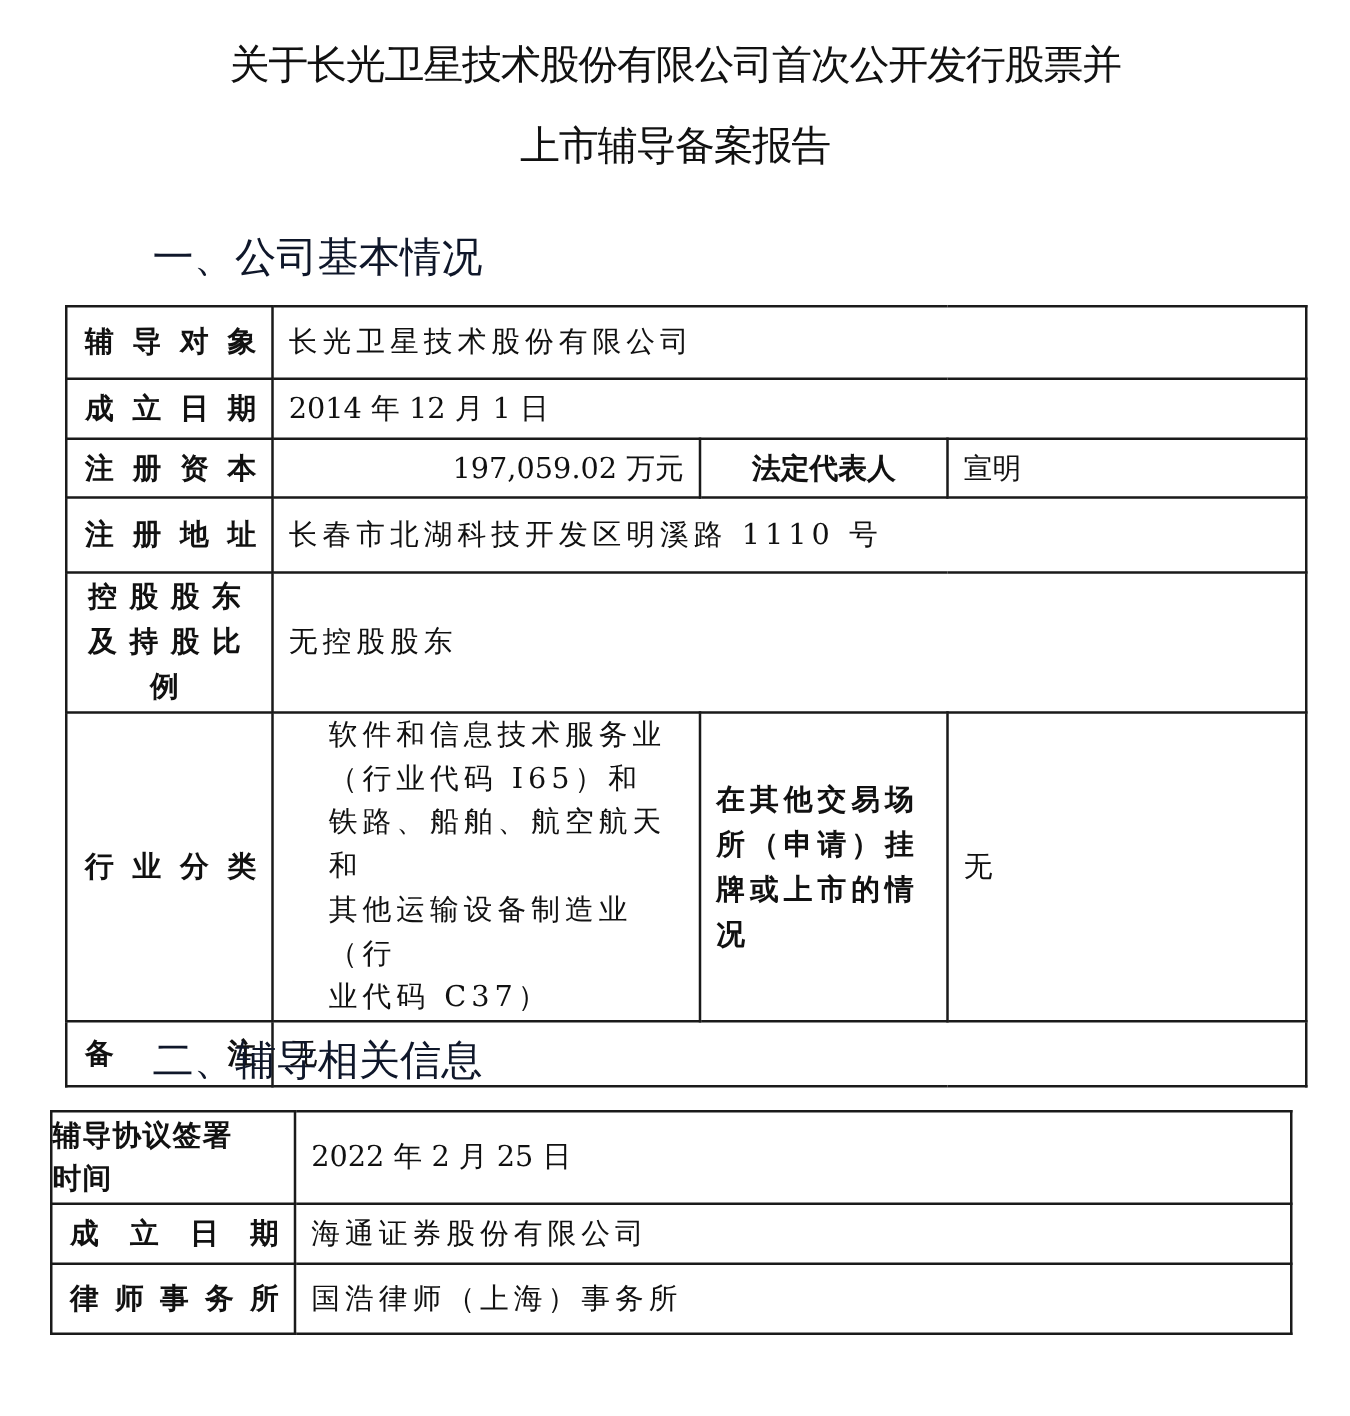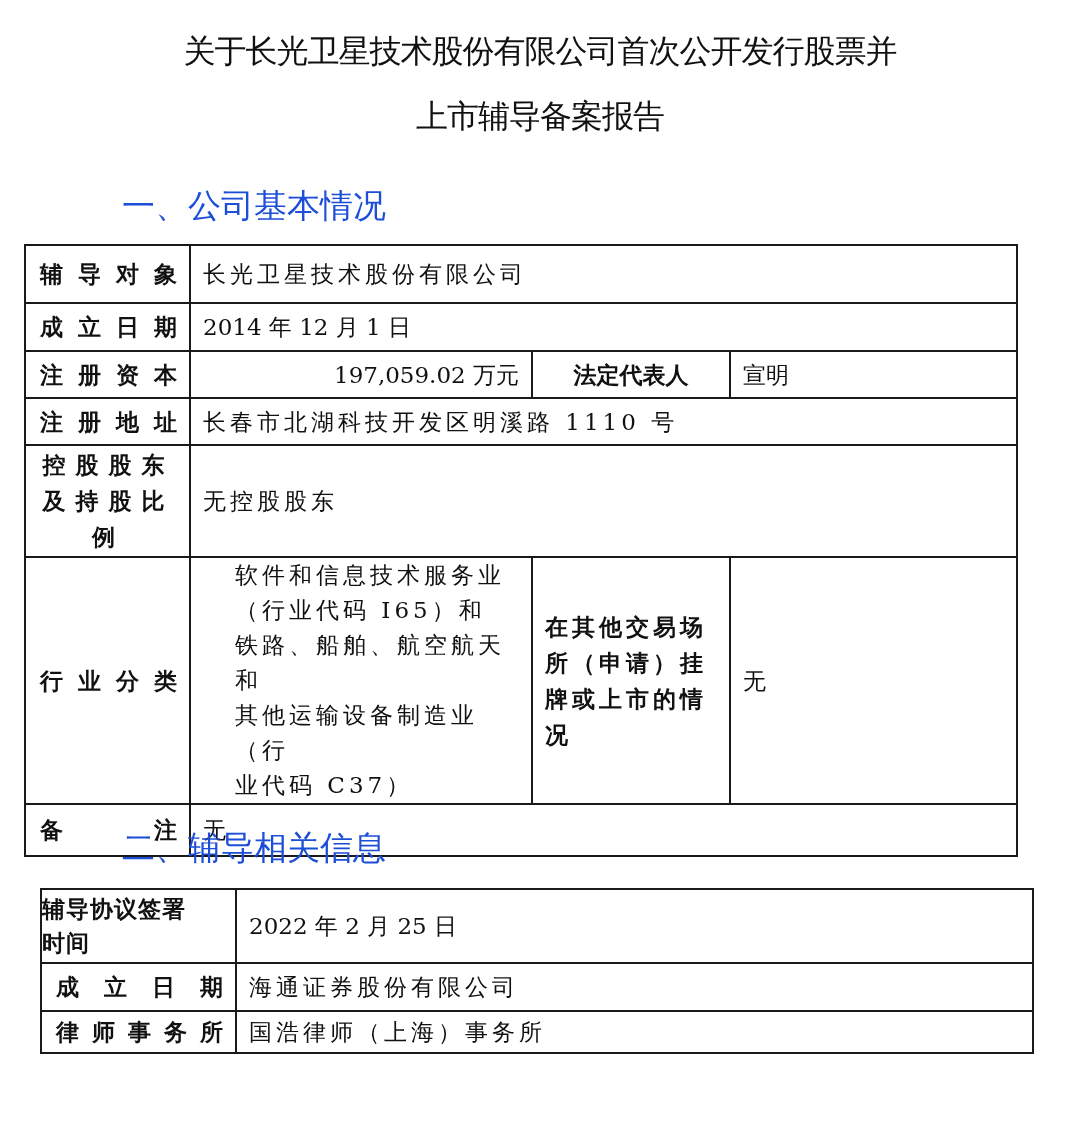--- a/index.html
+++ b/index.html
@@ -3,28 +3,28 @@
 <meta charset="utf-8">
 <style>
   html, body { margin:0; padding:0; background:#ffffff; }
   body { width:1080px; height:1133px; position:relative; overflow:hidden; color:#111;
          font-family:"DejaVu Serif","Liberation Serif",serif; }
   .title { position:absolute; left:0; width:1080px; text-align:center;
            font-family:"DejaVu Sans","Liberation Sans",sans-serif; font-size:32px; color:#111; letter-spacing:-1px; }
   .t1 { top:30px; }
   .t2 { top:95px; }
   .section { position:absolute; left:122px; font-family:"DejaVu Sans","Liberation Sans",sans-serif;
-             font-size:33px; color:#1d4ed8; }
+             font-size:33px; color:#0f172a; }
   .s1 { top:184px; }
   .s2 { top:826px; }
   table { position:absolute; border-collapse:collapse; table-layout:fixed; }
   td { border:2px solid #1a1a1a; padding:0 12px; font-size:23px; vertical-align:middle; line-height:36px; }
   td.lab { font-weight:bold; text-align:justify; text-align-last:justify; padding:0 12px 0 14px; }
   td.lab.multi { text-align-last:auto; letter-spacing:6px; line-height:36px;margin-top:26px; }
-  .tbl1 { left:24px; top:244px; width:992px; }
+  .tbl1 { left:52px; top:244px; width:992px; }
   .tbl2 { left:40px; top:888px; width:992px; }
   .right { text-align:right; }
   .center { text-align:center; }
   .spaced { letter-spacing:4px; }
   .bold { font-weight:bold; }
 </style>
 </head>
 <body>
 
 <div class="title t1">关于长光卫星技术股份有限公司首次公开发行股票并</div>
@@ -47,21 +47,21 @@
   <tr style="height:48px">
     <td class="lab">成立日期</td>
     <td colspan="3">2014 年 12 月 1 日</td>
   </tr>
   <tr style="height:47px">
     <td class="lab">注册资本</td>
     <td class="right">197,059.02 万元</td>
     <td class="center bold">法定代表人</td>
     <td>宣明</td>
   </tr>
-  <tr style="height:47px">
+  <tr style="height:60px">
     <td class="lab">注册地址</td>
     <td colspan="3" class="spaced">长春市北湖科技开发区明溪路 1110 号</td>
   </tr>
   <tr style="height:112px">
     <td class="lab multi" style="text-align:center; text-align-last:center; letter-spacing:10px;">
       <div>控股股东</div>
       <div>及持股比</div>
       <div>例</div>
     </td>
     <td colspan="3" class="spaced">无控股股东</td>
@@ -102,18 +102,18 @@
     <td class="bold" style="line-height:34px; padding-left:0; letter-spacing:1px;">
       <div>辅导协议签署</div>
       <div>时间</div>
     </td>
     <td>2022 年 2 月 25 日</td>
   </tr>
   <tr style="height:48px">
     <td class="lab">成立日期</td>
     <td class="spaced">海通证券股份有限公司</td>
   </tr>
-  <tr style="height:42px">
+  <tr style="height:56px">
     <td class="lab">律师事务所</td>
     <td class="spaced">国浩律师（上海）事务所</td>
   </tr>
 </tbody>
   </table>
 
 </body></html>

